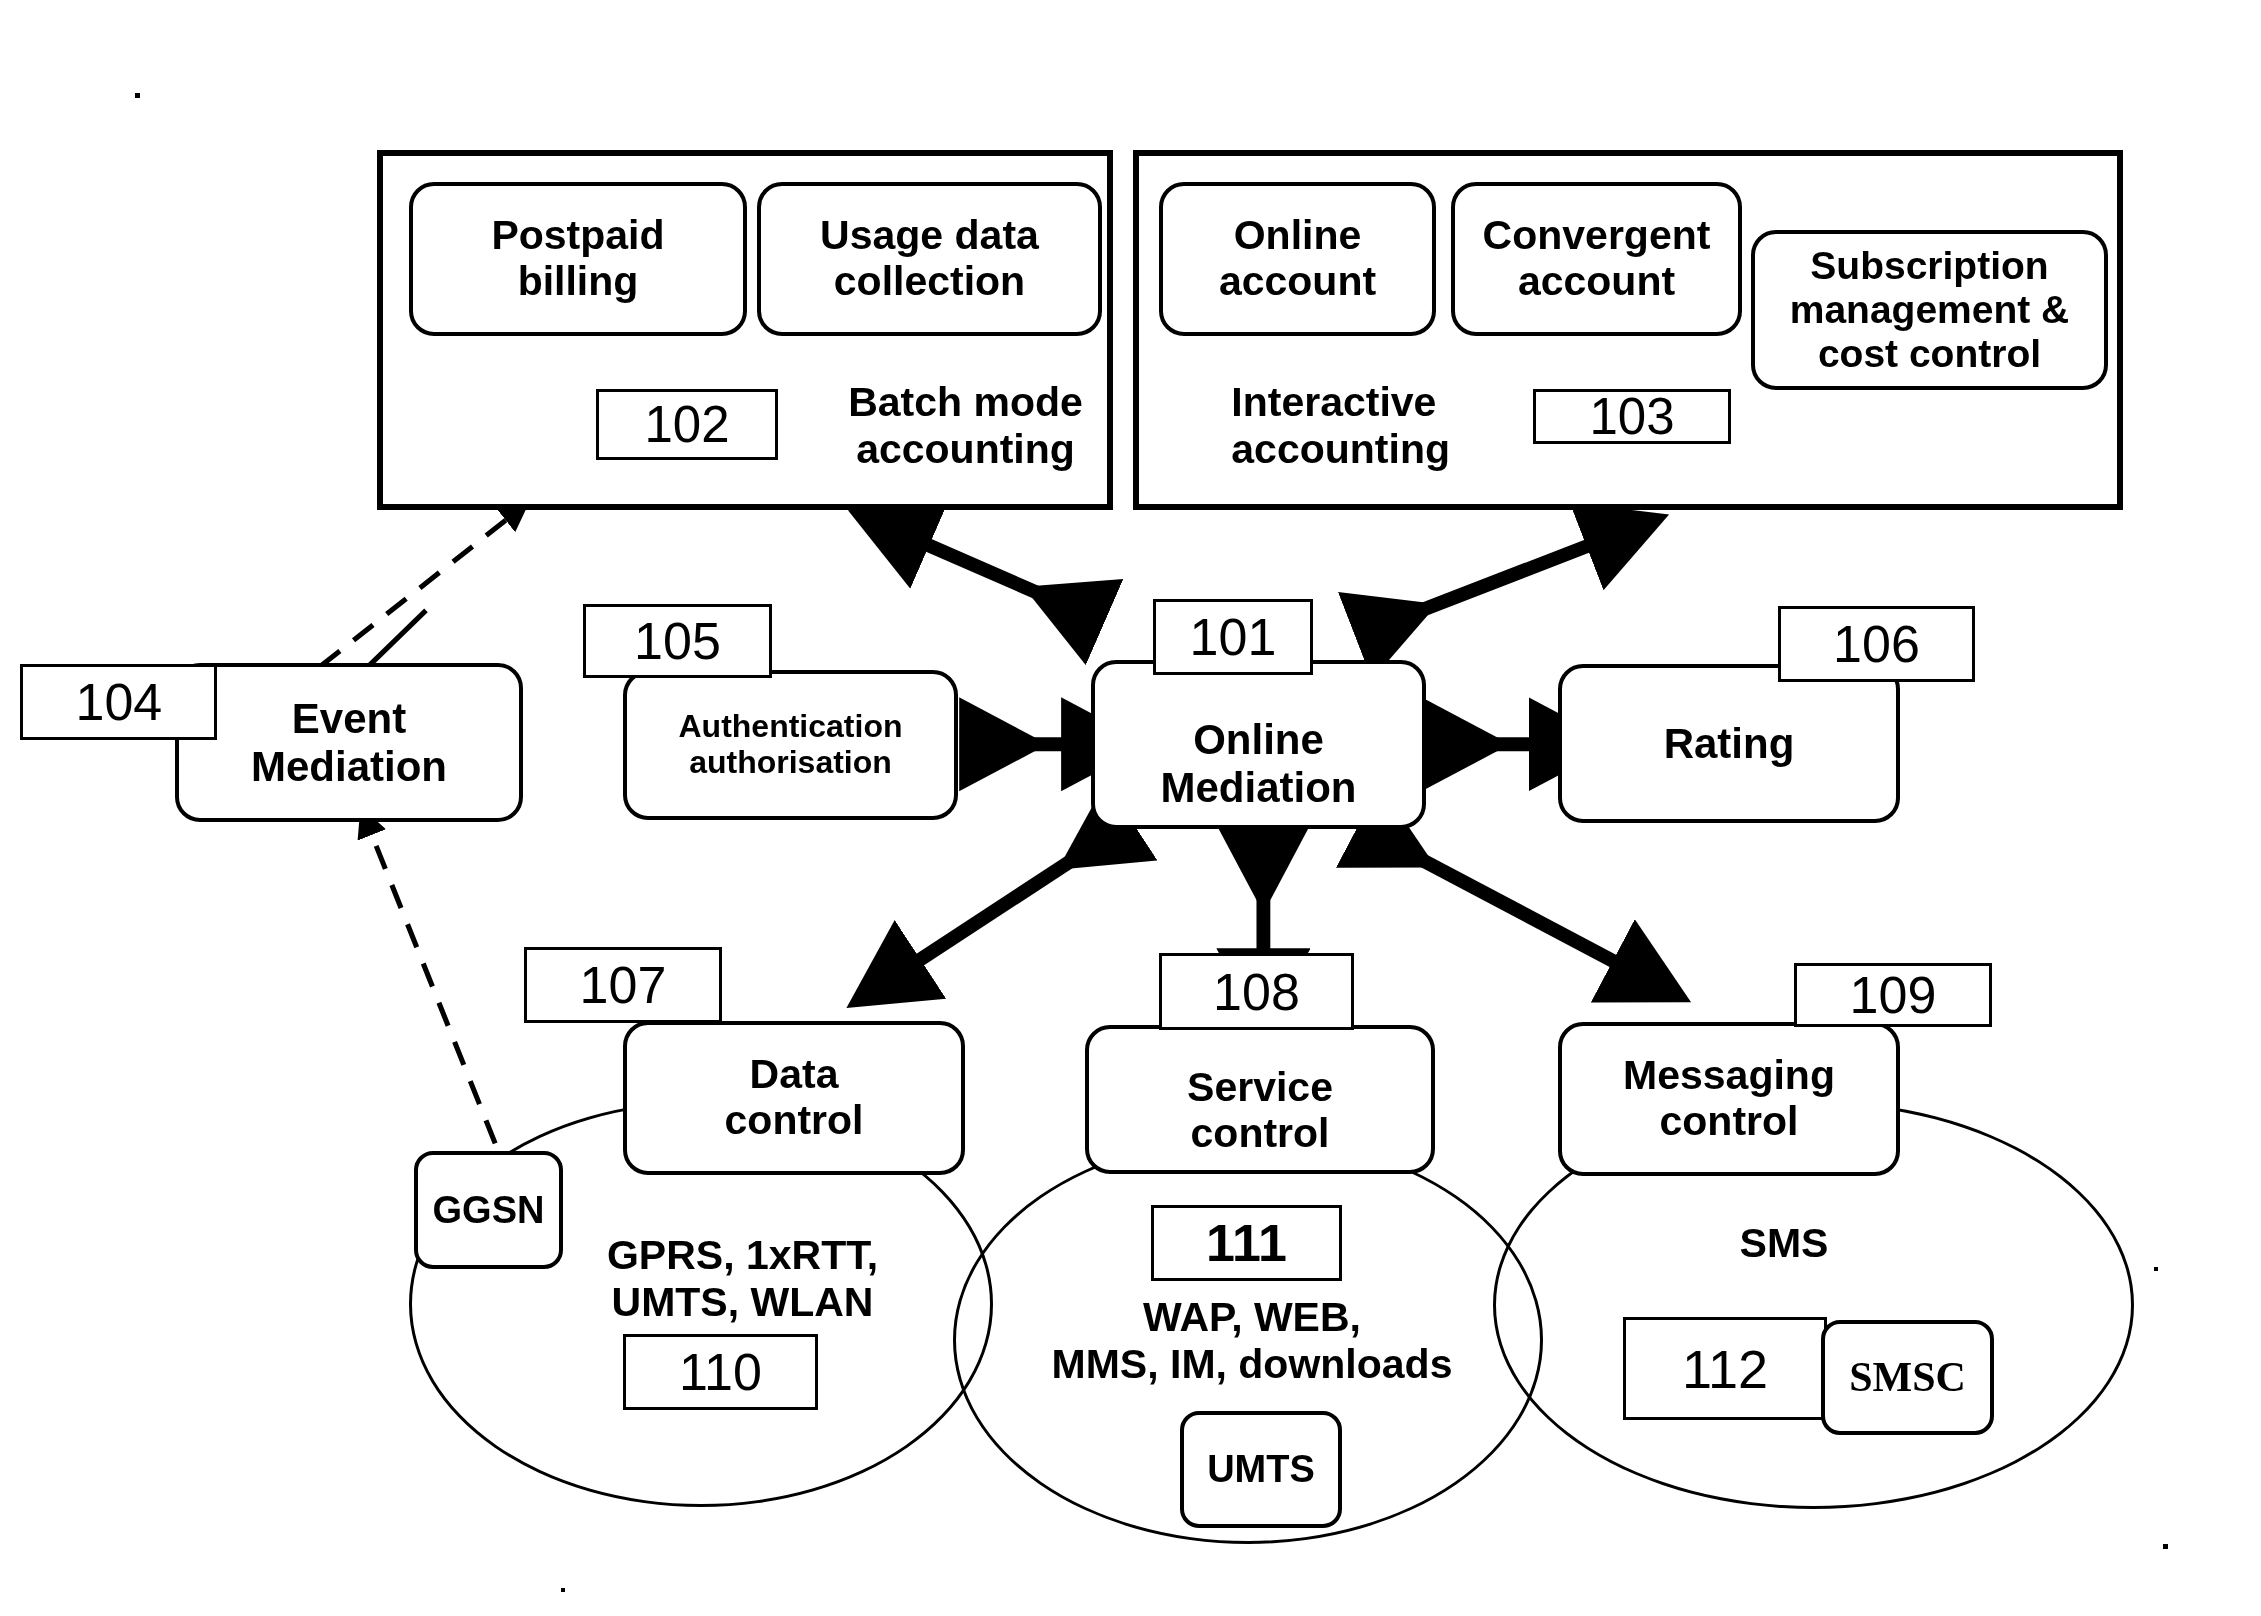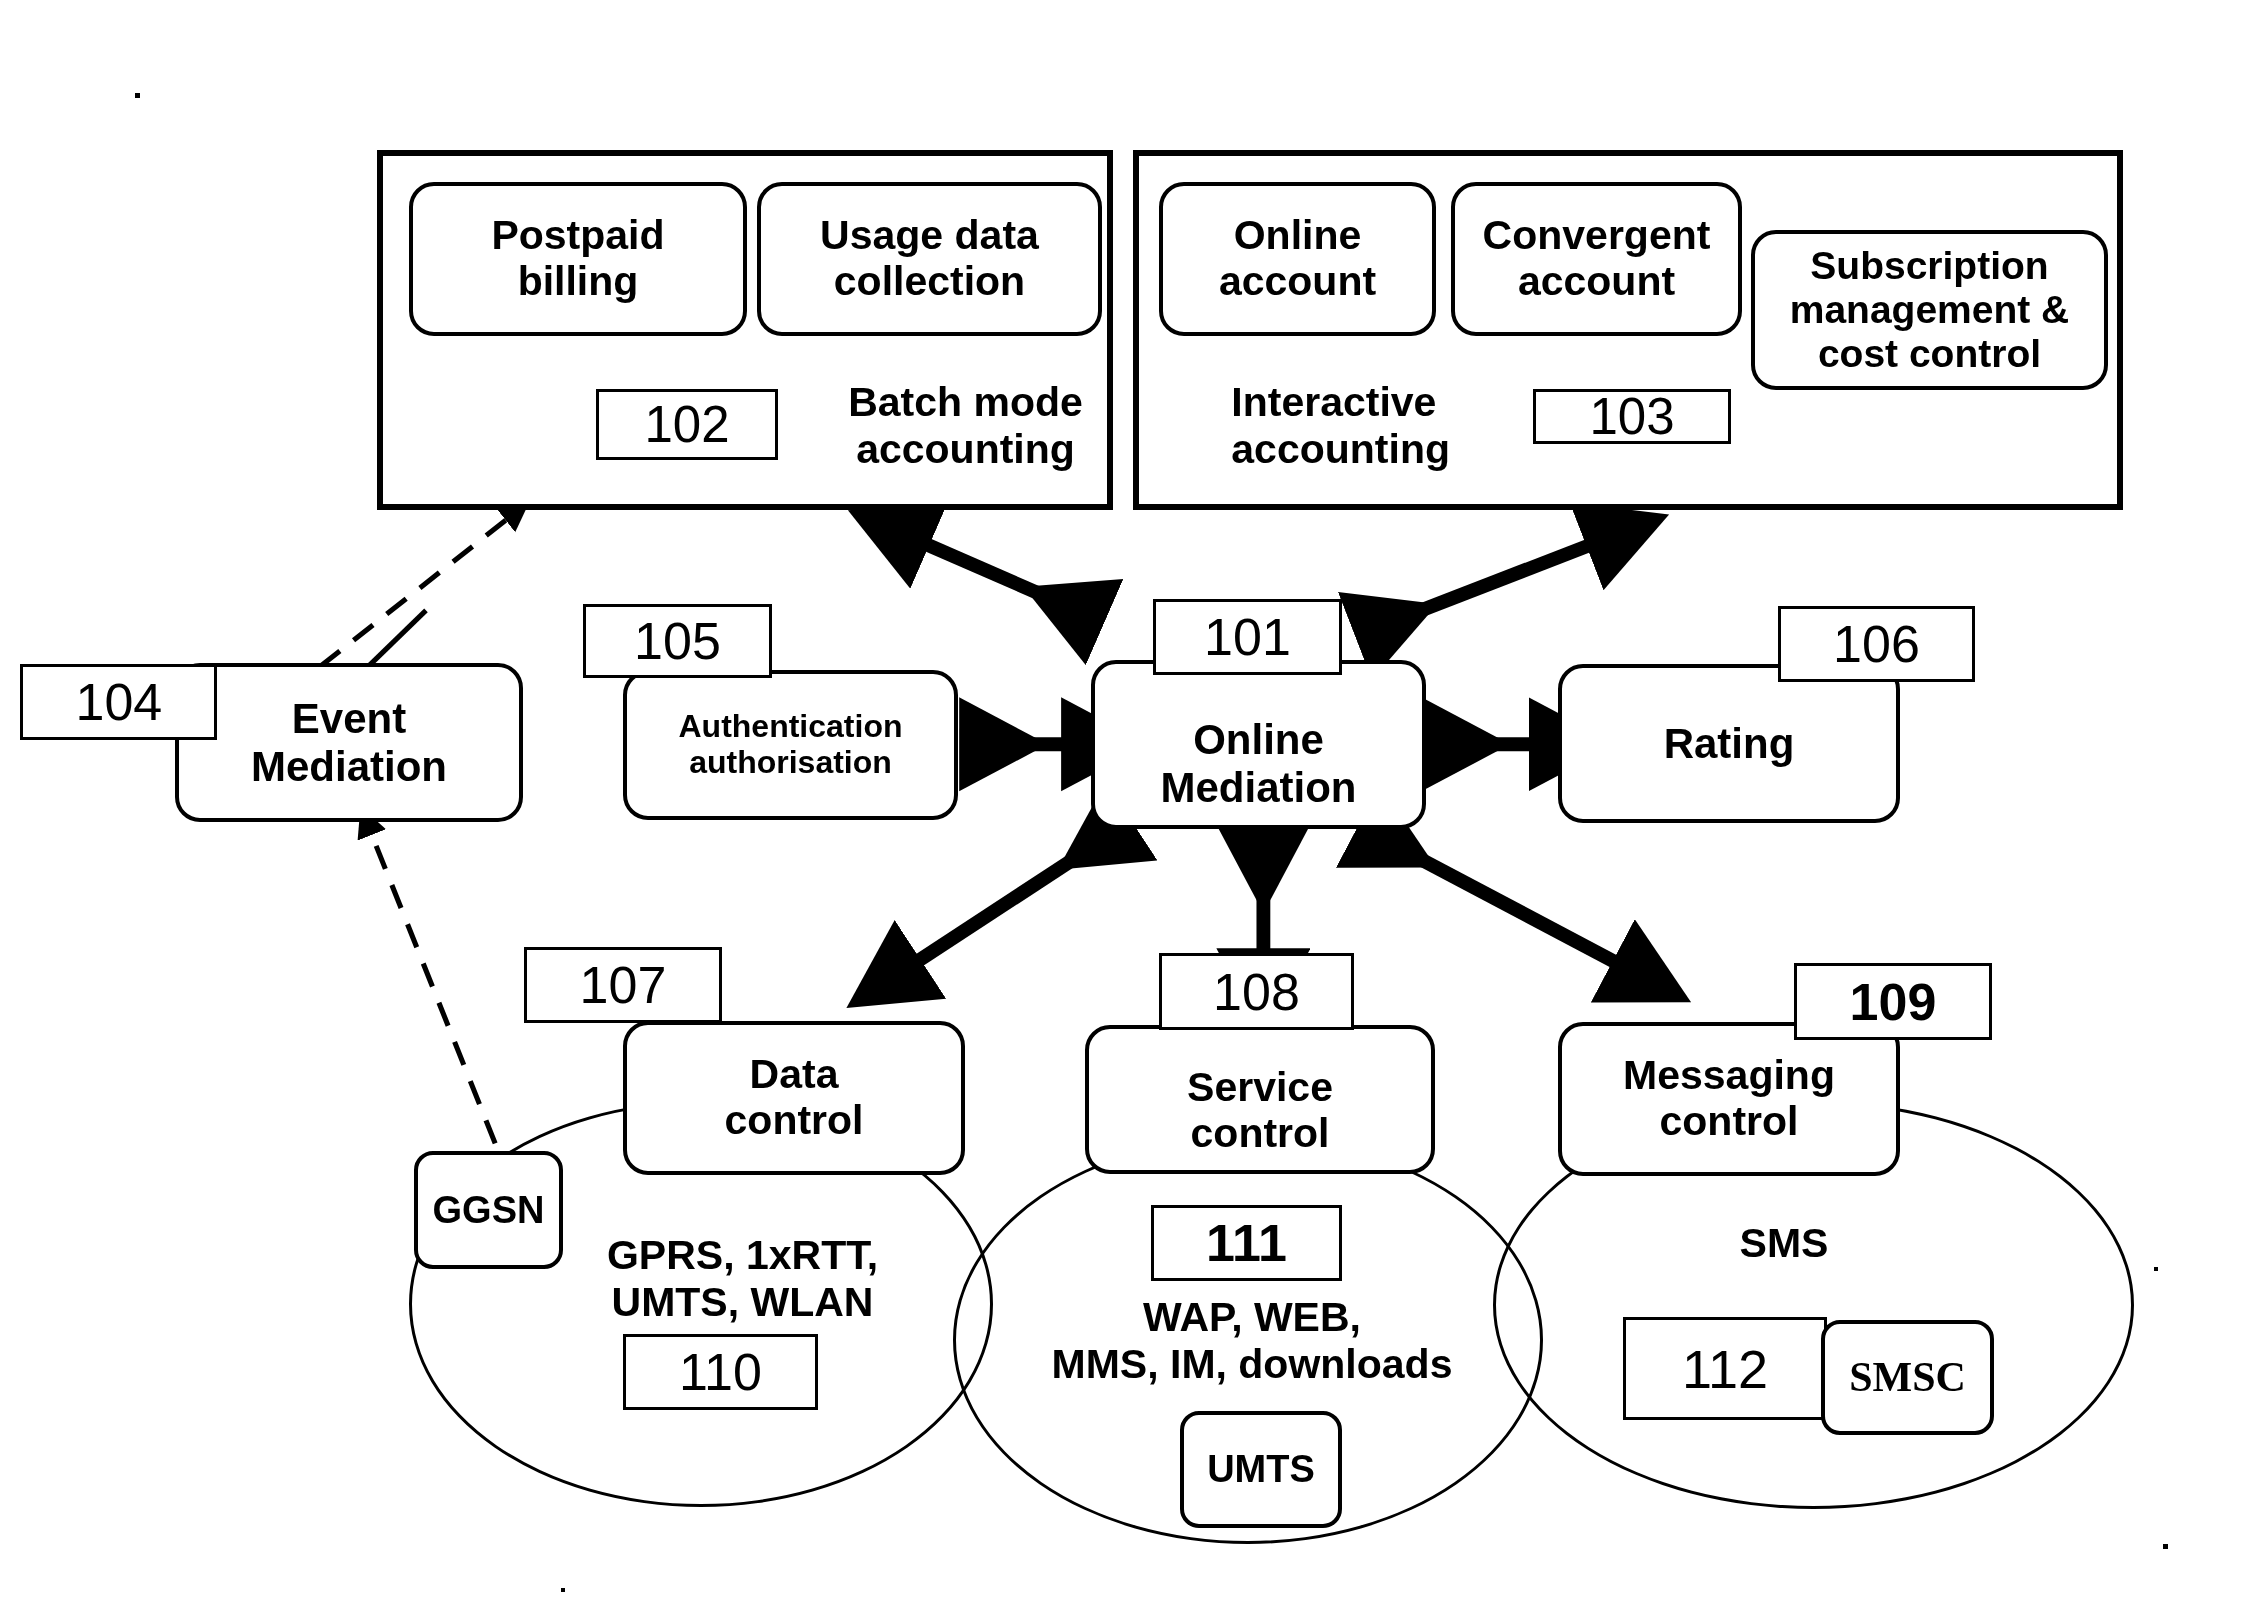--- a/index.html
+++ b/index.html
@@ -182,21 +182,21 @@
 authorisation</span>
   </div>
   <div class="abs refbox z3" style="left:583px; top:604px; width:189px; height:74px; font-size:52px;">
     <span>105</span>
   </div>
 
   <div class="abs rbox z2" style="left:1091px; top:660px; width:335px; height:169px; font-size:42px;">
     <span style="white-space:pre-line; padding-top:38px;">Online
 Mediation</span>
   </div>
-  <div class="abs refbox z3" style="left:1153px; top:599px; width:189px; height:76px; font-size:52px;">
+  <div class="abs refbox z3" style="left:1153px; top:599px; width:160px; height:76px; font-size:52px;">
     <span>101</span>
   </div>
 
   <div class="abs rbox z2" style="left:1558px; top:664px; width:342px; height:159px; font-size:42px;">
     <span>Rating</span>
   </div>
   <div class="abs refbox z3" style="left:1778px; top:606px; width:197px; height:76px; font-size:52px;">
     <span>106</span>
   </div>
 
@@ -217,21 +217,21 @@
 control</span>
   </div>
   <div class="abs refbox z4" style="left:1159px; top:953px; width:195px; height:77px; font-size:52px;">
     <span>108</span>
   </div>
 
   <div class="abs rbox z3" style="left:1558px; top:1022px; width:342px; height:154px; font-size:41px;">
     <span style="white-space:pre-line;">Messaging
 control</span>
   </div>
-  <div class="abs refbox z4" style="left:1794px; top:963px; width:198px; height:77px; font-size:52px;font-weight:bold;">
+  <div class="abs refbox z4" style="left:1794px; top:963px; width:198px; height:64px; font-size:52px;">
     <span>109</span>
   </div>
 
   <div class="abs rbox small-radius z4" style="left:414px; top:1151px; width:149px; height:118px; font-size:38px;">
     <span>GGSN</span>
   </div>
   <div class="abs caption z3" style="left:575px; top:1231px; width:335px; height:95px; font-size:41px;">
     <span>GPRS, 1xRTT,
 UMTS, WLAN</span>
   </div>

